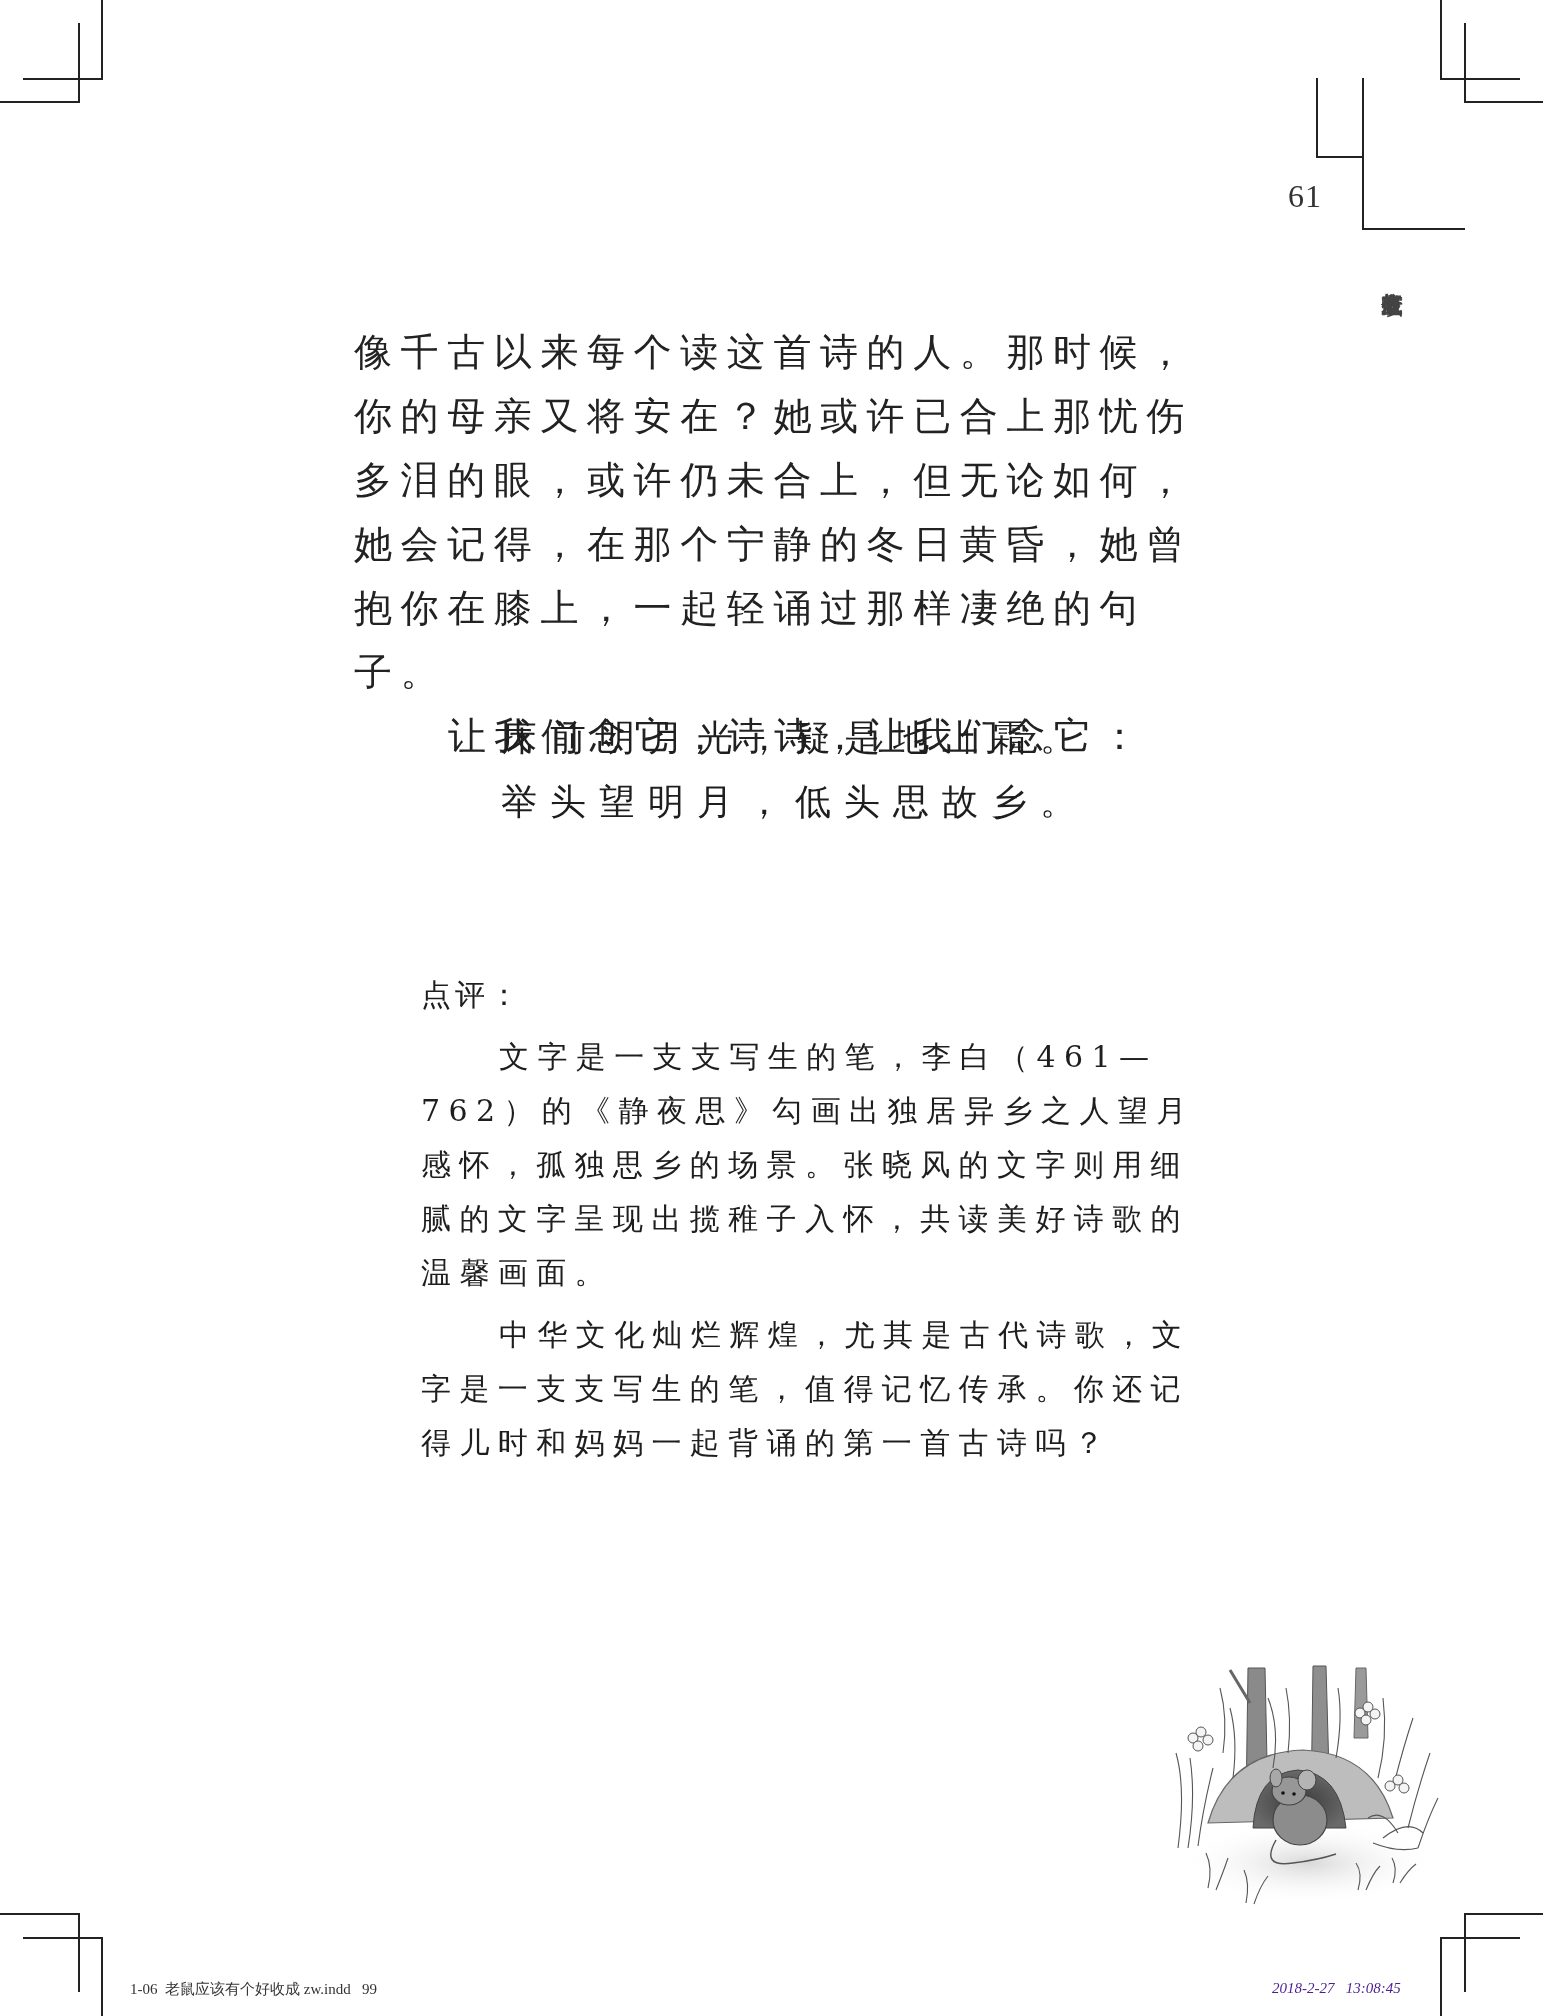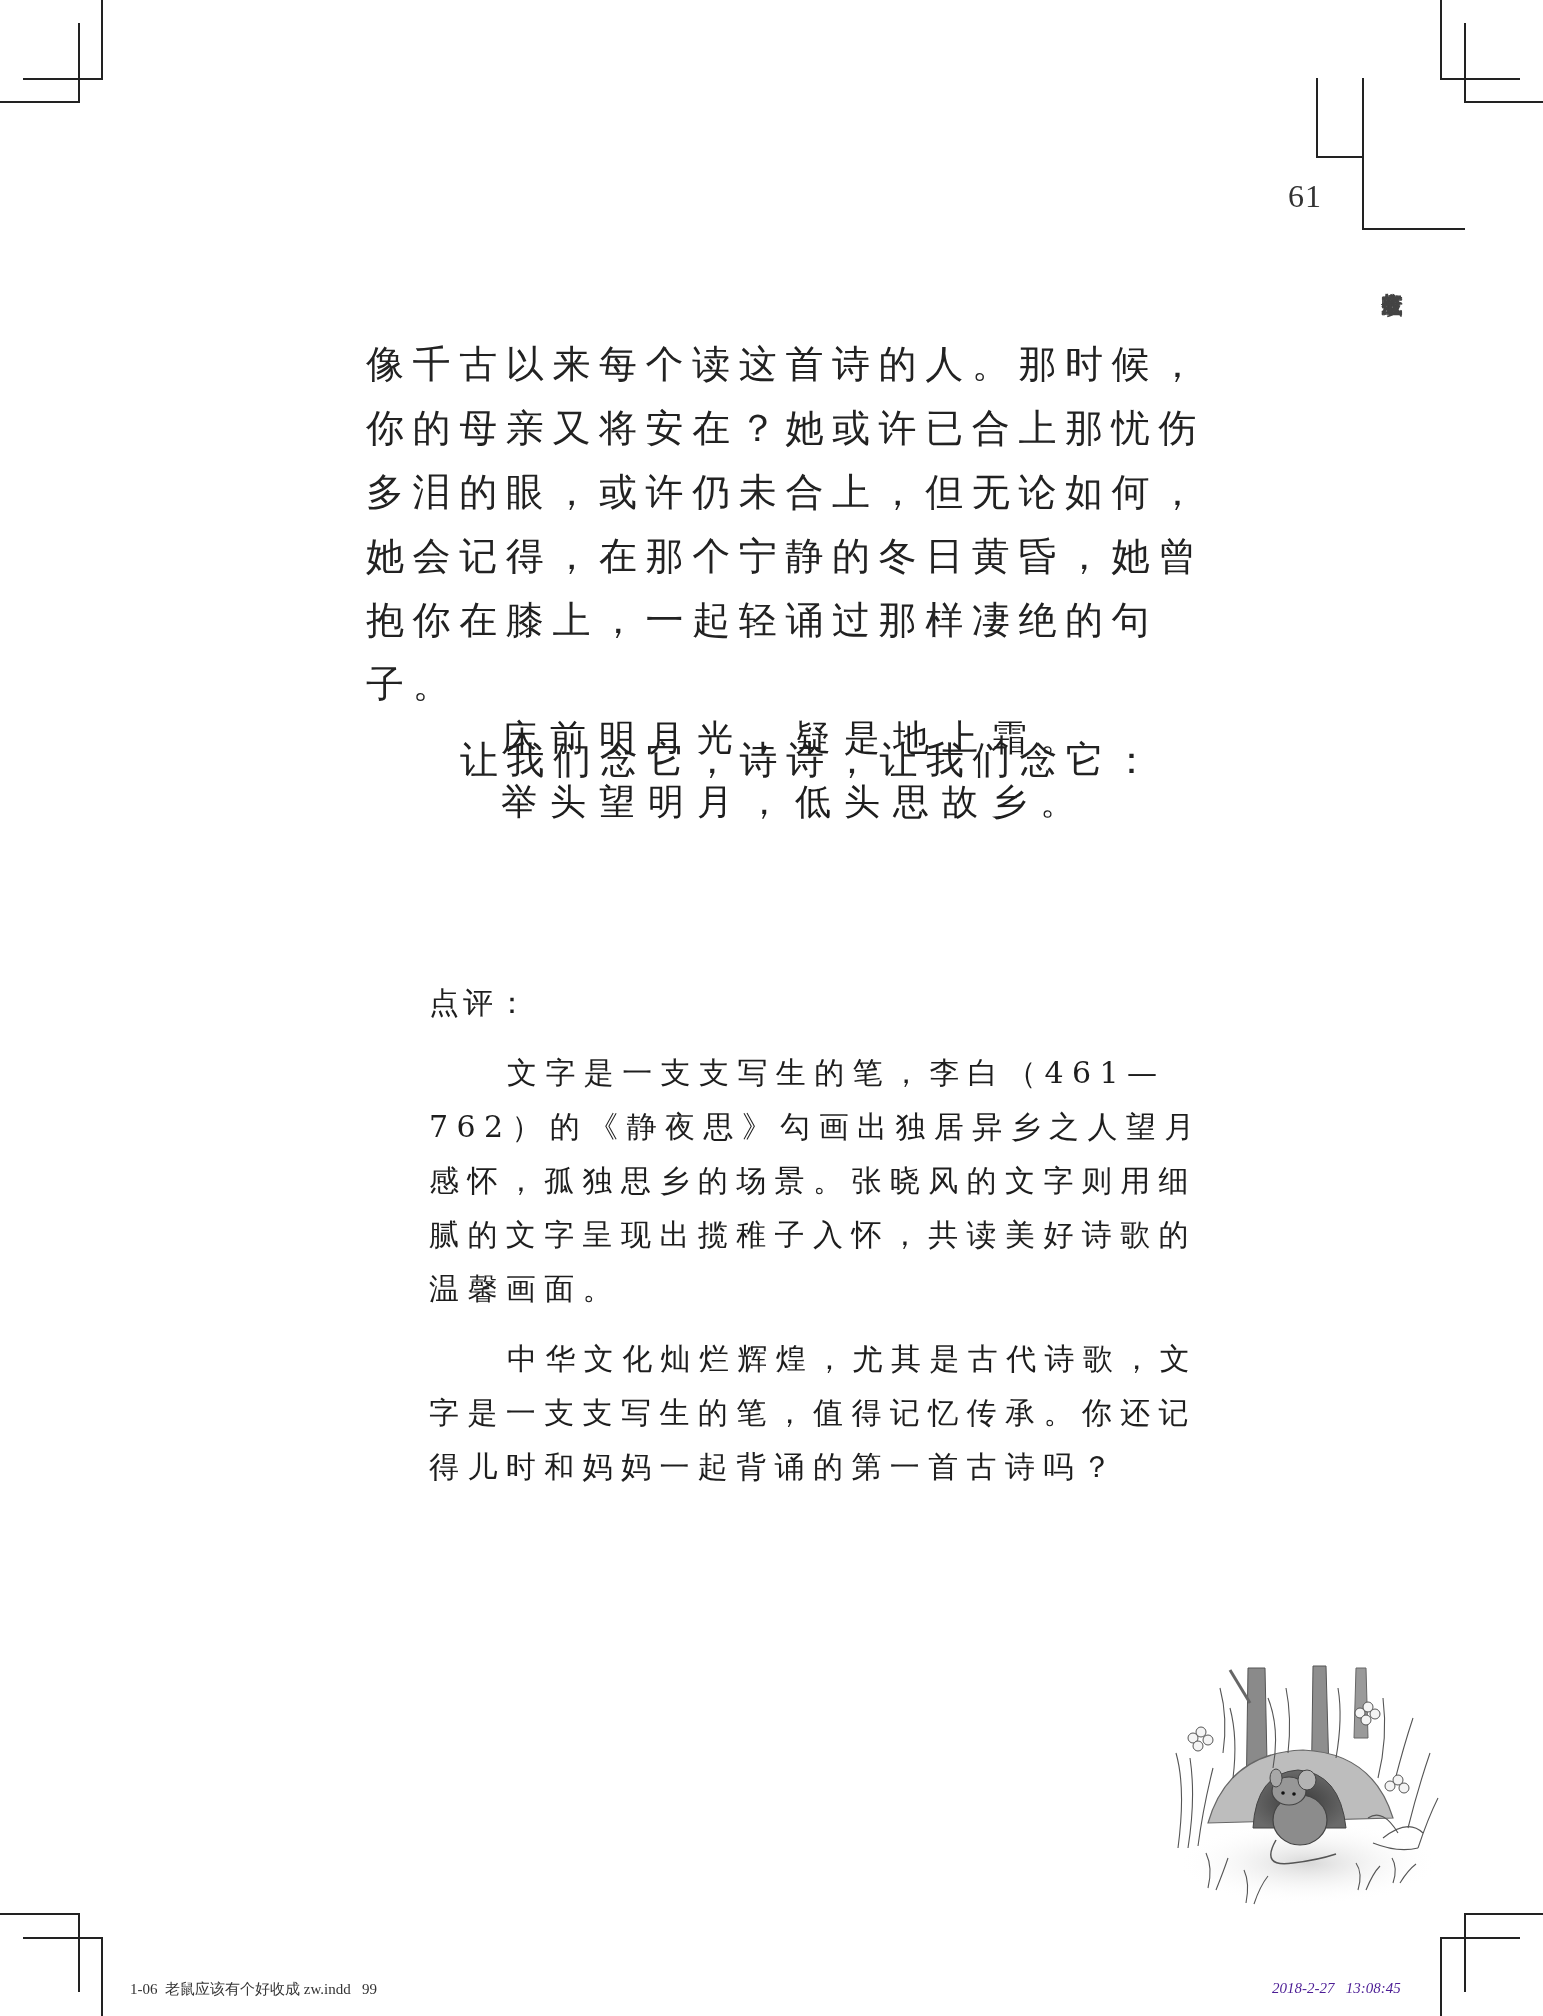--- a/index.html
+++ b/index.html
@@ -10,30 +10,30 @@
   .v { width: 2px; }
 
   .page-number { position: absolute; left: 1288px; top: 178px; font-family: "Liberation Serif", serif;
                  font-size: 32px; color: #333; letter-spacing: 1px; }
   .running-title { position: absolute; left: 1376px; top: 276px; width: 28px; font-family: "DejaVu Sans", sans-serif;
                    font-size: 22px; line-height: 24.2px; color: #444; writing-mode: vertical-rl; text-orientation: upright;
                    letter-spacing: 0px; }
 
   .body-text { position: absolute; left: 354px; top: 320px; width: 870px; font-family: "DejaVu Sans", sans-serif;
                font-size: 38px; line-height: 64px; color: #222; letter-spacing: 8.6px; }
-  .body-text p { margin: 12px; }
+  .body-text p { margin: 0; }
   .body-text .indent { text-indent: 94px; }
 
   .poem { position: absolute; left: 491px; top: 706px; font-family: "DejaVu Serif", serif; font-size: 36px;
           line-height: 64px; color: #1e1e1e; letter-spacing: 13px; margin-left: 10px; }
   .poem div { white-space: nowrap; }
 
   .commentary { position: absolute; left: 413px; top: 960px; width: 808px; font-family: "DejaVu Serif", serif;
                 font-size: 30px; line-height: 54px; color: #1e1e1e; letter-spacing: 8.4px; }
-  .commentary p { margin: 16px; }
+  .commentary p { margin: 8px; }
   .commentary .label { letter-spacing: 4px; }
   .commentary .indent { text-indent: 78px; }
 
   .illustration { position: absolute; left: 1168px; top: 1658px; width: 272px; height: 252px; }
 
   .slug-left { position: absolute; left: 130px; top: 1980px; font-family: "Liberation Serif", serif; font-size: 15px; color: #333; white-space: pre; }
   .slug-right { position: absolute; left: 1272px; top: 1980px; font-family: "Liberation Serif", serif; font-size: 15px; color: #4c1d95; white-space: pre; font-style: italic; }
 </style>
 </head>
 <body>

